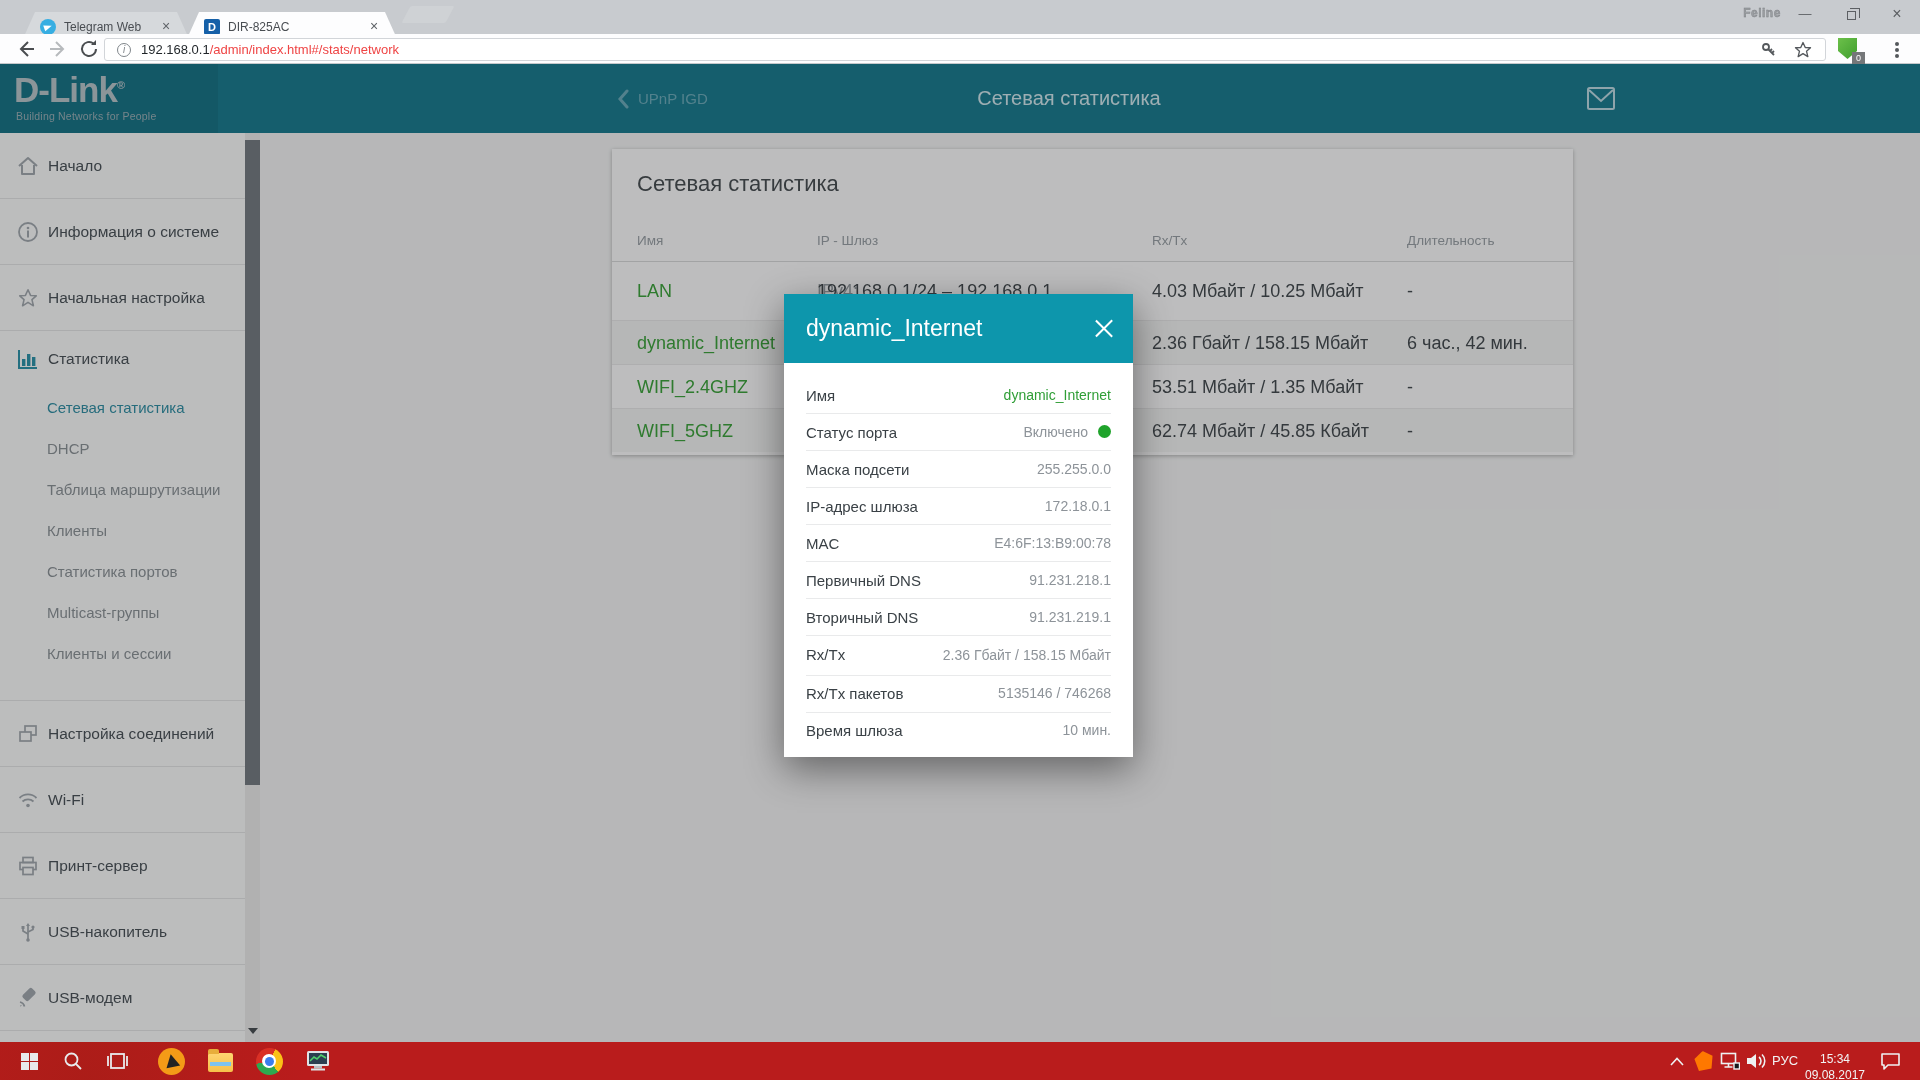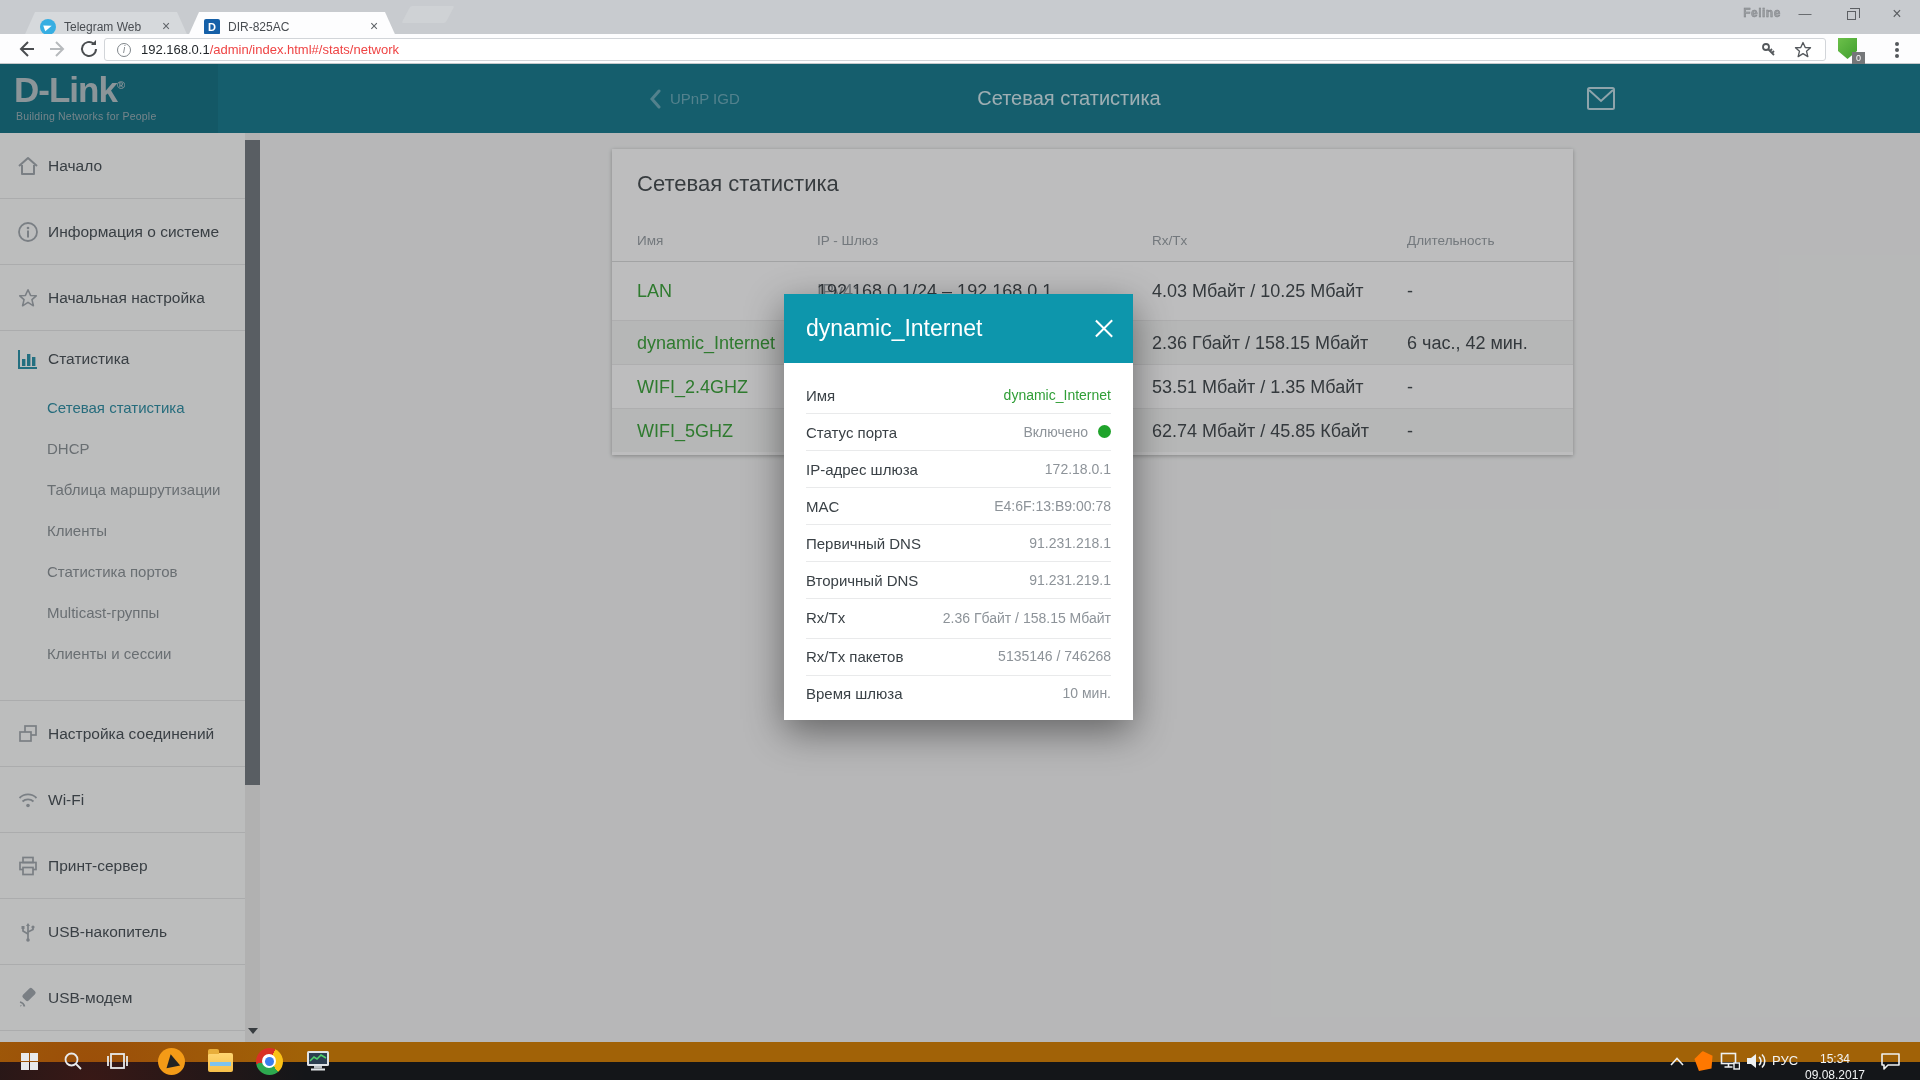--- a/index.html
+++ b/index.html
@@ -37,21 +37,21 @@
   .ext-badge{position:absolute;right:-5px;bottom:-4px;width:13px;height:12px;background:#757779;
              color:#fff;font-size:9px;line-height:12px;text-align:center;}
 
   
   .page-bg{left:0;top:64px;width:1920px;height:978px;background:#f4f5f6;}
   .sidelogo{left:0;top:64px;width:218px;height:69px;background:#1a7689;}
   .brand{position:absolute;left:14px;top:6px;font-size:35px;font-weight:bold;color:#bac7cd;letter-spacing:-1px;}
   .brand sup{font-size:11px;letter-spacing:0;}
   .tagline{position:absolute;left:16px;top:46px;font-size:10.5px;color:#9db1b8;letter-spacing:.2px;}
   .appheader{left:218px;top:64px;width:1702px;height:69px;background:#1c7e92;}
-  .backlink{position:absolute;left:432px;top:0;height:69px;display:flex;align-items:center;color:#6fadbc;font-size:15px;}
+  .backlink{position:absolute;left:400px;top:0;height:69px;display:flex;align-items:center;color:#6fadbc;font-size:15px;}
   .apptitle{position:absolute;left:0;top:0;width:100%;height:69px;line-height:69px;text-align:center;
             color:#d3e9ef;font-size:20px;}
   .mailbtn{position:absolute;left:1368px;top:22px;width:30px;height:26px;}
 
   .sidebar{left:0;top:133px;width:257px;height:909px;background:#fbfcfd;}
   .g{border-bottom:1px solid #e4e6e7;}
   .mi{height:66px;display:flex;align-items:center;}
   .mi.stat{height:56px;}
   .mi .ic{width:22px;height:22px;margin-left:17px;flex:none;}
   .mi .lbl{margin-left:9px;font-size:15.5px;color:#4d555b;}
@@ -92,21 +92,21 @@
   .mrow.first{margin-top:8px;}
   .mrow.last{border-bottom:none;}
   .mlabel{font-size:15px;color:#3a4146;}
   .mvalue{font-size:14px;color:#8d9399;text-align:right;}
   .mvalue.green{color:#2f9e36;}
   .mvalue.wrapv{width:200px;line-height:1.4;}
   .statuswrap{display:flex;align-items:center;}
   .dot{width:13px;height:13px;border-radius:50%;background:#1fa32b;margin-left:10px;flex:none;}
 
   
-  .taskbar{left:0;top:1042px;width:1920px;height:20px;background:#a16207;}
+  .taskbar{left:0;top:1042px;width:1920px;height:38px;background:#b91c1c;}
   .taskbar:before{content:"";position:absolute;left:0;top:0;width:420px;height:38px;
      background:radial-gradient(circle at 90px 40px,rgba(140,30,15,.30),transparent 65%);}
   .tbicon{position:absolute;top:0;width:40px;height:38px;display:flex;align-items:center;justify-content:center;}
   .start-grid{width:17px;height:17px;display:grid;grid-template-columns:8px 8px;grid-gap:1.5px;}
   .start-grid i{background:#e8eaec;width:8px;height:8px;}
   .aimp{width:27px;height:27px;border-radius:50%;background:#f49b17;position:relative;}
   .aimp:before{content:"";position:absolute;left:7px;top:6px;width:0;height:0;
      border-left:7px solid transparent;border-right:7px solid transparent;border-bottom:13px solid #232323;transform:rotate(-12deg);}
   .folder{width:25px;height:19px;position:relative;background:linear-gradient(#ffd571,#f7c04a);border-radius:2px;margin-top:3px;}
   .folder:before{content:"";position:absolute;left:0;top:-4px;width:11px;height:5px;background:#e8ae3b;border-radius:2px 2px 0 0;}
@@ -333,20 +333,24 @@
         <span class="mvalue green">dynamic_Internet</span>
       </div>
       <div class="mrow">
         <span class="mlabel">Статус порта</span>
         <span class="statuswrap">
             <span class="mvalue">Включено</span>
             <span class="dot"></span>
           </span>
       </div>
       <div class="mrow">
+        <span class="mlabel">Маска подсети</span>
+        <span class="mvalue">255.255.0.0</span>
+      </div>
+      <div class="mrow">
         <span class="mlabel">IP-адрес шлюза</span>
         <span class="mvalue">172.18.0.1</span>
       </div>
       <div class="mrow">
         <span class="mlabel">MAC</span>
         <span class="mvalue">E4:6F:13:B9:00:78</span>
       </div>
       <div class="mrow">
         <span class="mlabel">Первичный DNS</span>
         <span class="mvalue">91.231.218.1</span>

